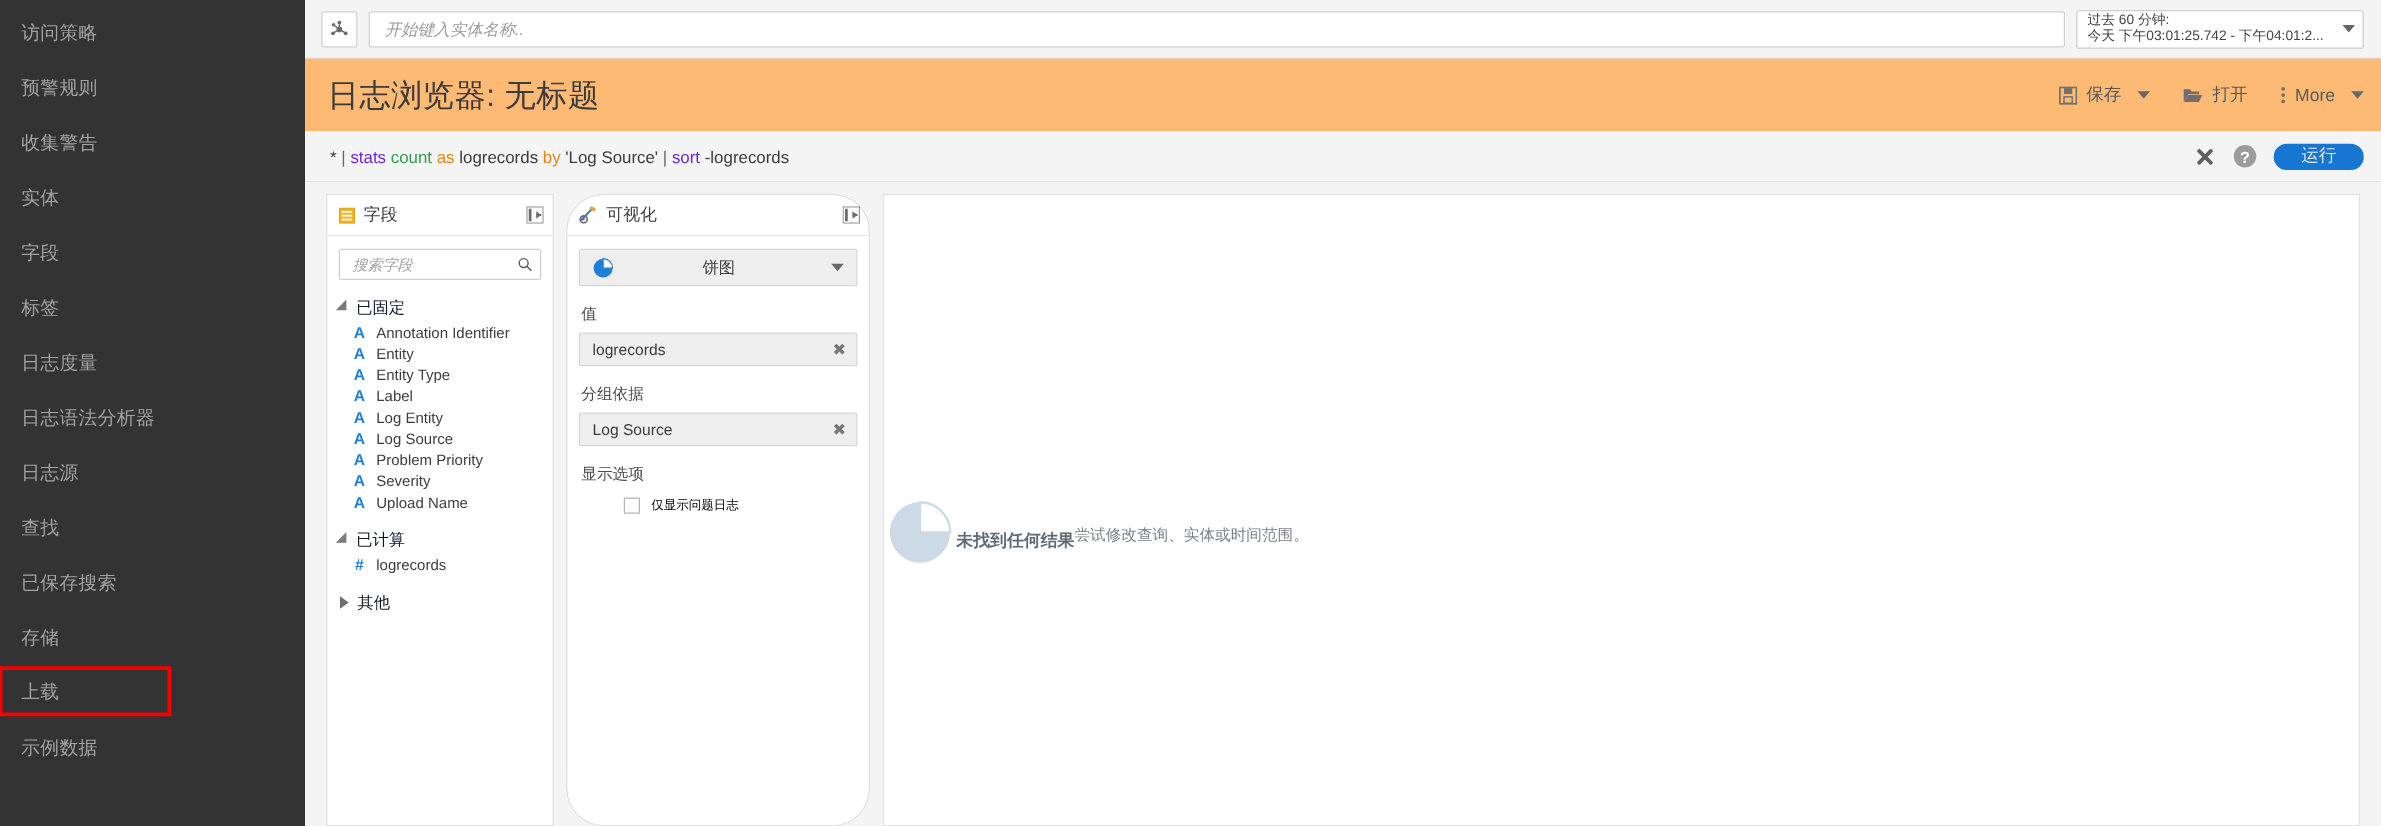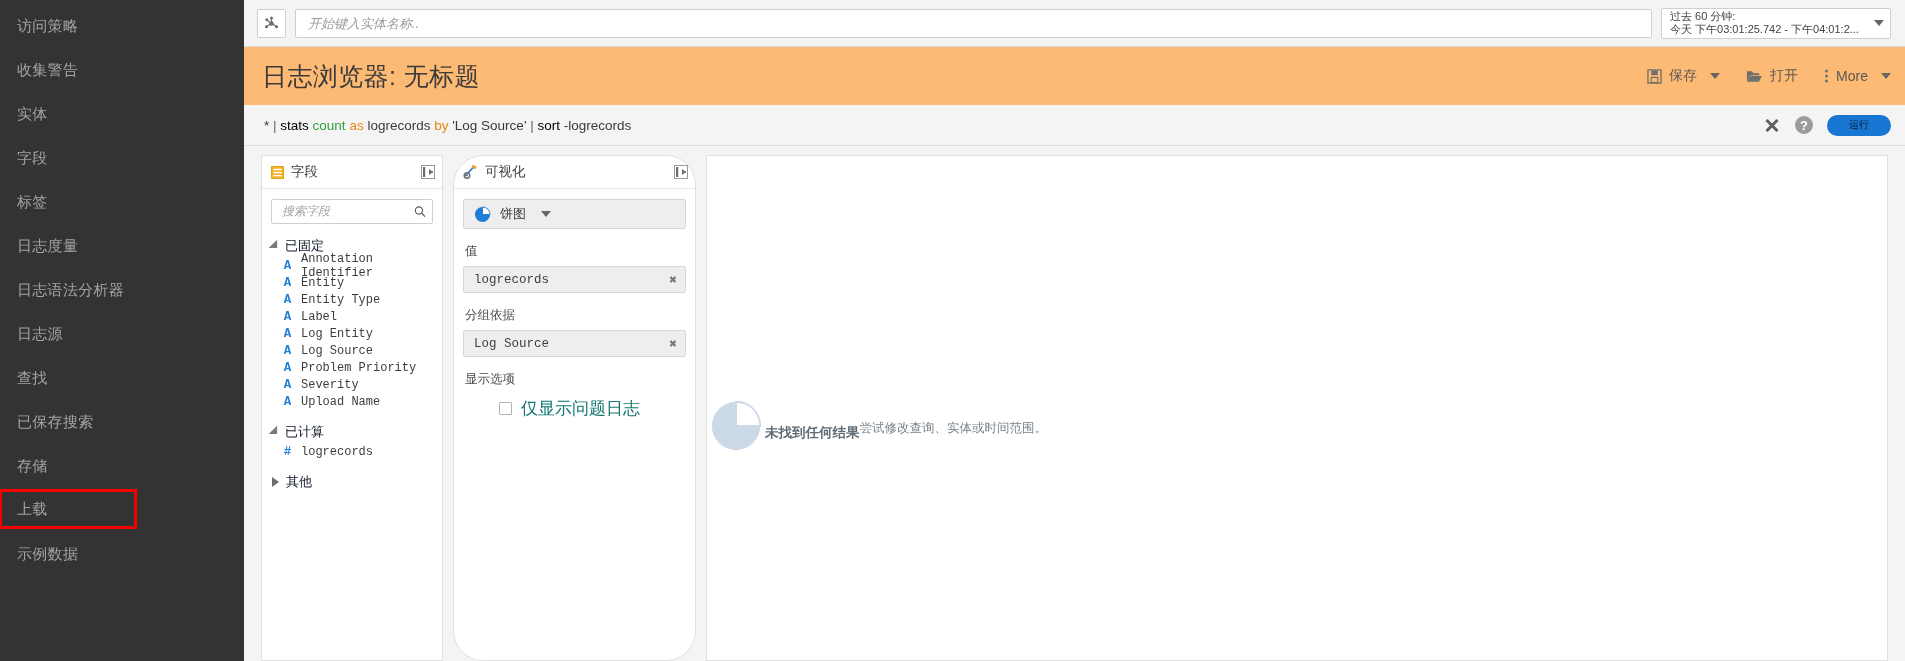--- a/index.html
+++ b/index.html
@@ -113,40 +113,40 @@
 
   
   .queryrow {
     height: 41px; flex: 0 0 41px;
     background: #f4f4f4;
     border-bottom: 1px solid #dcdcdc;
     display: flex; align-items: center;
     padding: 0 14px 0 20px;
   }
   .query-text { font-size: 13.5px; color: #3a3a3a; white-space: nowrap; }
-  .q-blue   { color:#000000; }
+  .q-blue   { color:#6d28d9; }
   .q-green  { color:#2f9e44; }
   .q-orange { color:#e8860c; }
   .q-dark   { color:#3a3a3a; }
   .q-pipe   { color:#666; }
   .query-actions { margin-left:auto; display:flex; align-items:center; gap: 14px; }
   .icon-x {
     width:18px;height:18px;position:relative;cursor:pointer;flex:0 0 auto;
   }
   .icon-x:before,.icon-x:after{
     content:"";position:absolute;left:1px;top:8px;width:16px;height:3px;background:#606060;border-radius:1px;
   }
   .icon-x:before{transform:rotate(45deg);} .icon-x:after{transform:rotate(-45deg);}
   .icon-help {
     width:18px;height:18px;border-radius:50%;background:#9b9b9b;color:#fff;
     font-size:13px;font-weight:bold;display:flex;align-items:center;justify-content:center;cursor:pointer;flex:0 0 auto;
   }
   .run-btn {
-    background:#1676d2;color:#0f172a;border:0;border-radius:16px;
-    height:21px;padding:0 22px;font-size:10px;cursor:pointer;font-family:inherit;
+    background:#1676d2;color:#e5e5e5;border:0;border-radius:16px;
+    height:21px;padding:0 22px;font-size:14px;cursor:pointer;font-family:inherit;
   }
 
   
   .content {
     flex: 1 1 auto; min-height: 0;
     background:#f4f4f4;
     display:flex; align-items:stretch;
     padding: 9px 0 0 17px;
     gap: 10px;
   }
@@ -159,21 +159,21 @@
   .panel-result { flex:1 1 auto; margin-right:17px; }
   .panel-head {
     height: 33px; flex:0 0 33px;
     border-bottom: 1px solid #e8e8e8;
     display:flex;align-items:center;gap:7px;
     padding: 0 7px 0 9px;
   }
   .panel-title{ font-size:13.5px; color:#3d3d3d;}
   .collapse-ico{ margin-left:auto; cursor:pointer; display:flex;align-items:center; }
 
-  .panel-body { flex:1 1 auto; overflow:hidden; padding: 10px 9px 0 9px; font-family: Liberation Mono, monospace; }
+  .panel-body { flex:1 1 auto; overflow:hidden; padding: 10px 9px 0 9px; }
 
   
   .field-search{
     height:25px;border:1px solid #cfcfcf;border-radius:2px;display:flex;align-items:center;
     padding:0 6px 0 8px;background:#fff;
   }
   .field-search input{
     border:0;outline:0;width:100%;font-size:12px;font-family:inherit;font-style:italic;color:#555;background:transparent;
   }
   .field-search input::placeholder{color:#a3a3a3;font-style:italic;}
@@ -186,45 +186,48 @@
   .tri-closed{width:0;height:0;border-left:7px solid #6e6e6e;border-top:5px solid transparent;border-bottom:5px solid transparent;margin-left:1px;}
   .field-row{
     display:flex;align-items:center;gap:9px;height:17px;padding-left:12px;
     font-size:12px;color:#3d3d3d;cursor:pointer;
   }
   .f-type{color:#1f7fd6;font-weight:bold;font-size:12.5px;width:9px;text-align:center;flex:0 0 9px;}
 
   
   .viz-select{
     background:#eeeeee;border:1px solid #d6d6d6;border-radius:2px;height:30px;
-    display:flex;align-items:center;gap:9px;padding:0 10px;cursor:pointer;
+    display:flex;align-items:center;gap:9px;padding:0 10px;cursor:pointer;justify-content:space-between;
   }
   .viz-select .lbl{font-size:13px;color:#3d3d3d;}
   .sec-label{font-size:12.5px;color:#4a4a4a;margin:14px 0 6px 2px;}
   .chip{
     background:#eeeeee;border:1px solid #d6d6d6;border-radius:2px;height:27px;
     display:flex;align-items:center;padding:0 8px 0 10px;font-size:12.5px;color:#3d3d3d;
   }
   .chip .x{margin-left:auto;color:#777;font-size:13px;cursor:pointer;font-weight:bold;}
-  .chk-row{display:flex;align-items:center;gap:9px;margin:9px 0 0 8px;font-size:17px;color:#0f766e;cursor:pointer;padding-left:28px;}
+  .chk-row{display:flex;align-items:center;gap:9px;margin:9px 0 0 8px;font-size:10px;color:#000000;cursor:pointer;padding-left:28px;}
   .chk{width:13px;height:13px;border:1px solid #b4b4b4;background:#fff;border-radius:1px;flex:0 0 13px;}
 
   
   .empty-wrap{flex:1 1 auto;display:flex;align-items:center;justify-content:flex-start;padding-top:36px;}
   .empty-title{font-size:13.5px;color:#5e6b75;font-weight:bold;margin-top:14px;}
   .empty-sub{font-size:12.5px;color:#77838c;margin-top:5px;}
 </style>
 </head>
 <body>
 
 <div class="app">
 
   <nav class="sidebar" id="sidebar">
       <div class="side-item">
         <span>访问策略</span>
+      </div>
+      <div class="side-item">
+        <span>预警规则</span>
       </div>
       <div class="side-item">
         <span>收集警告</span>
       </div>
       <div class="side-item">
         <span>实体</span>
       </div>
       <div class="side-item">
         <span>字段</span>
       </div>

